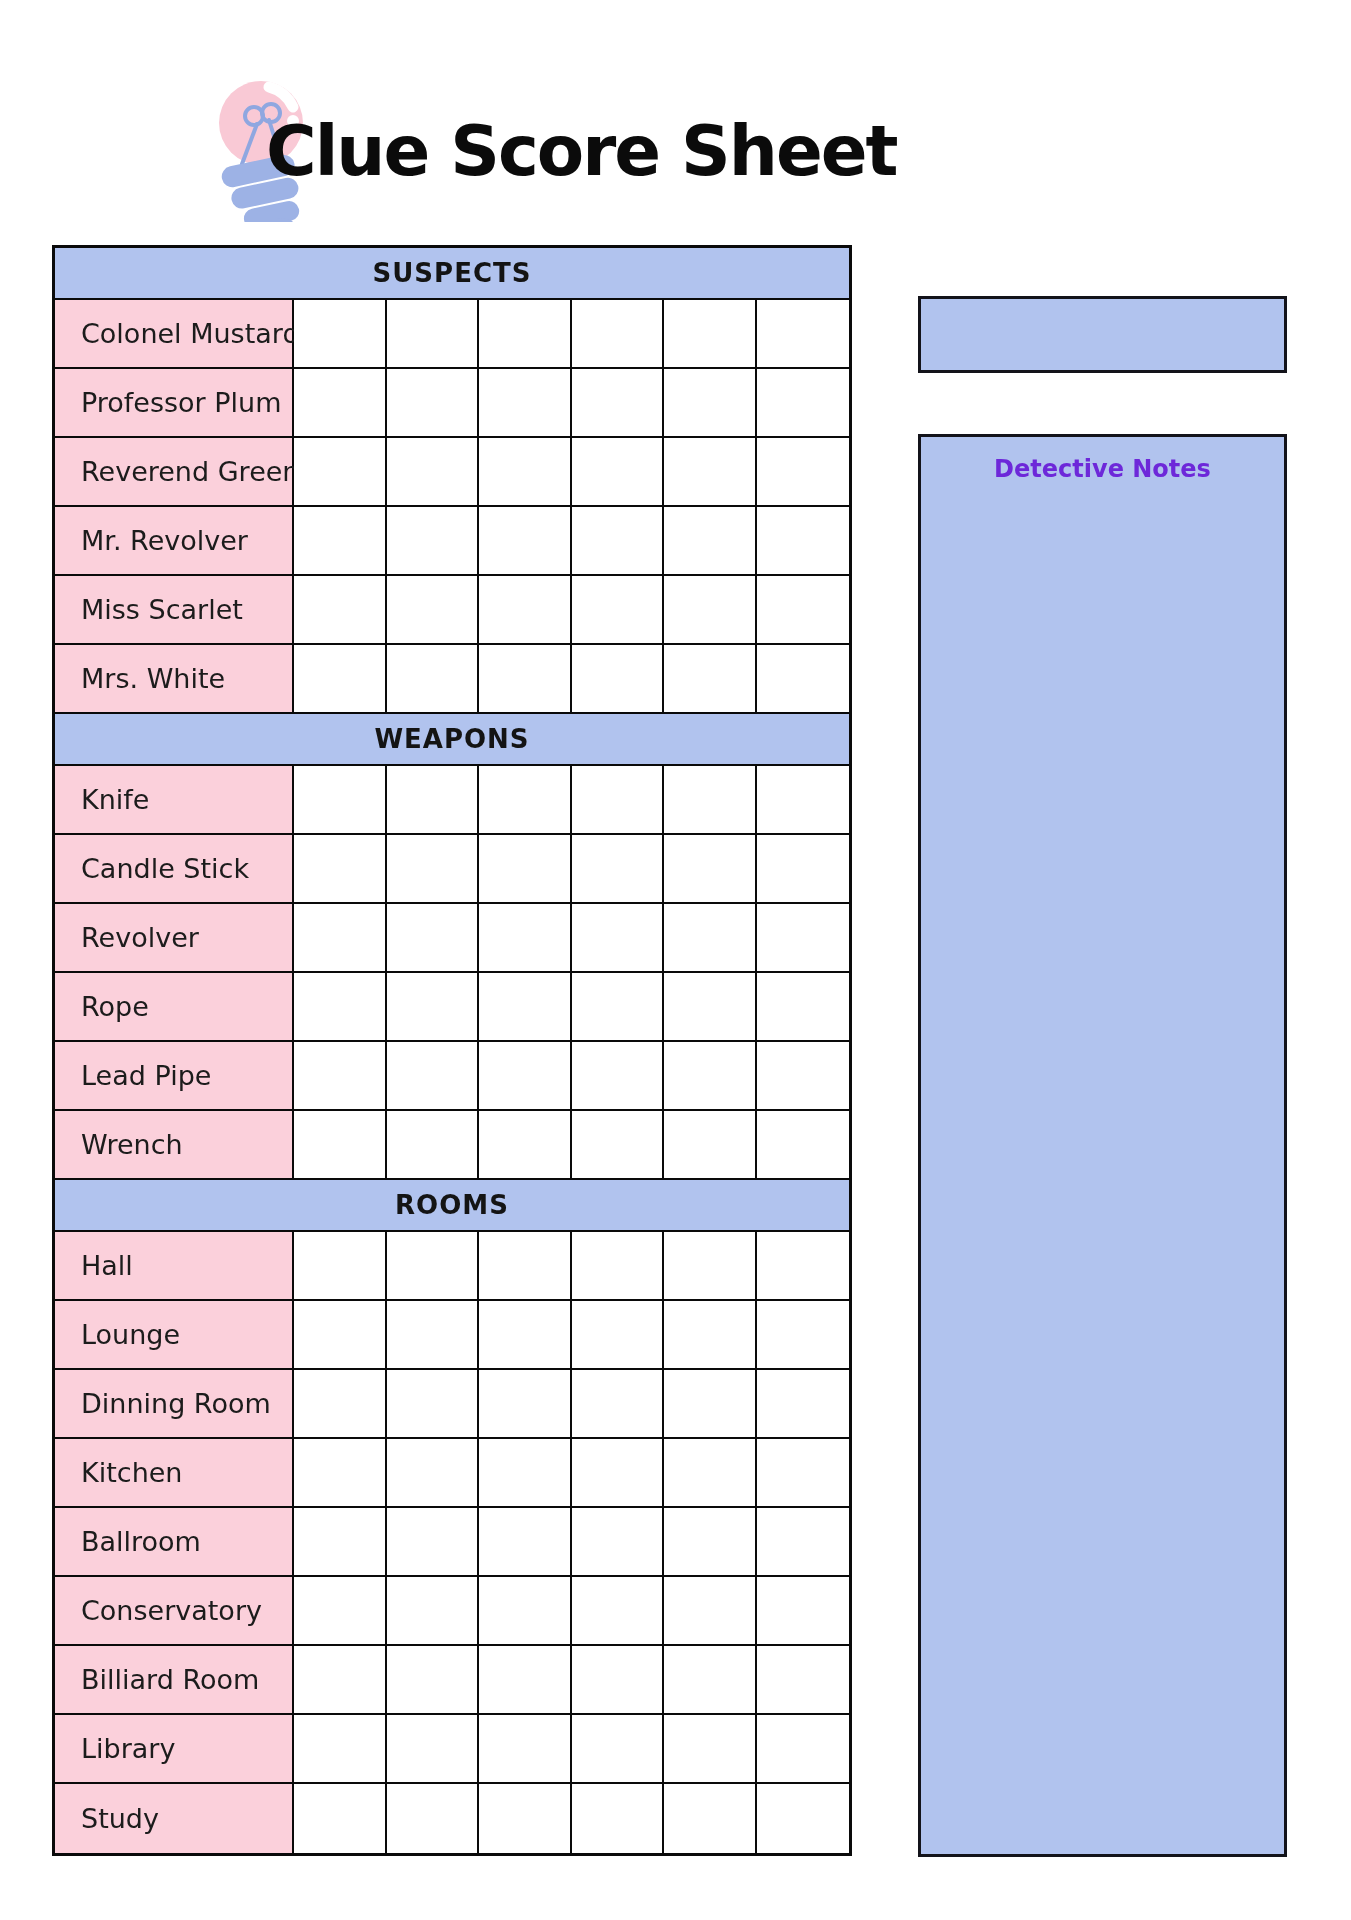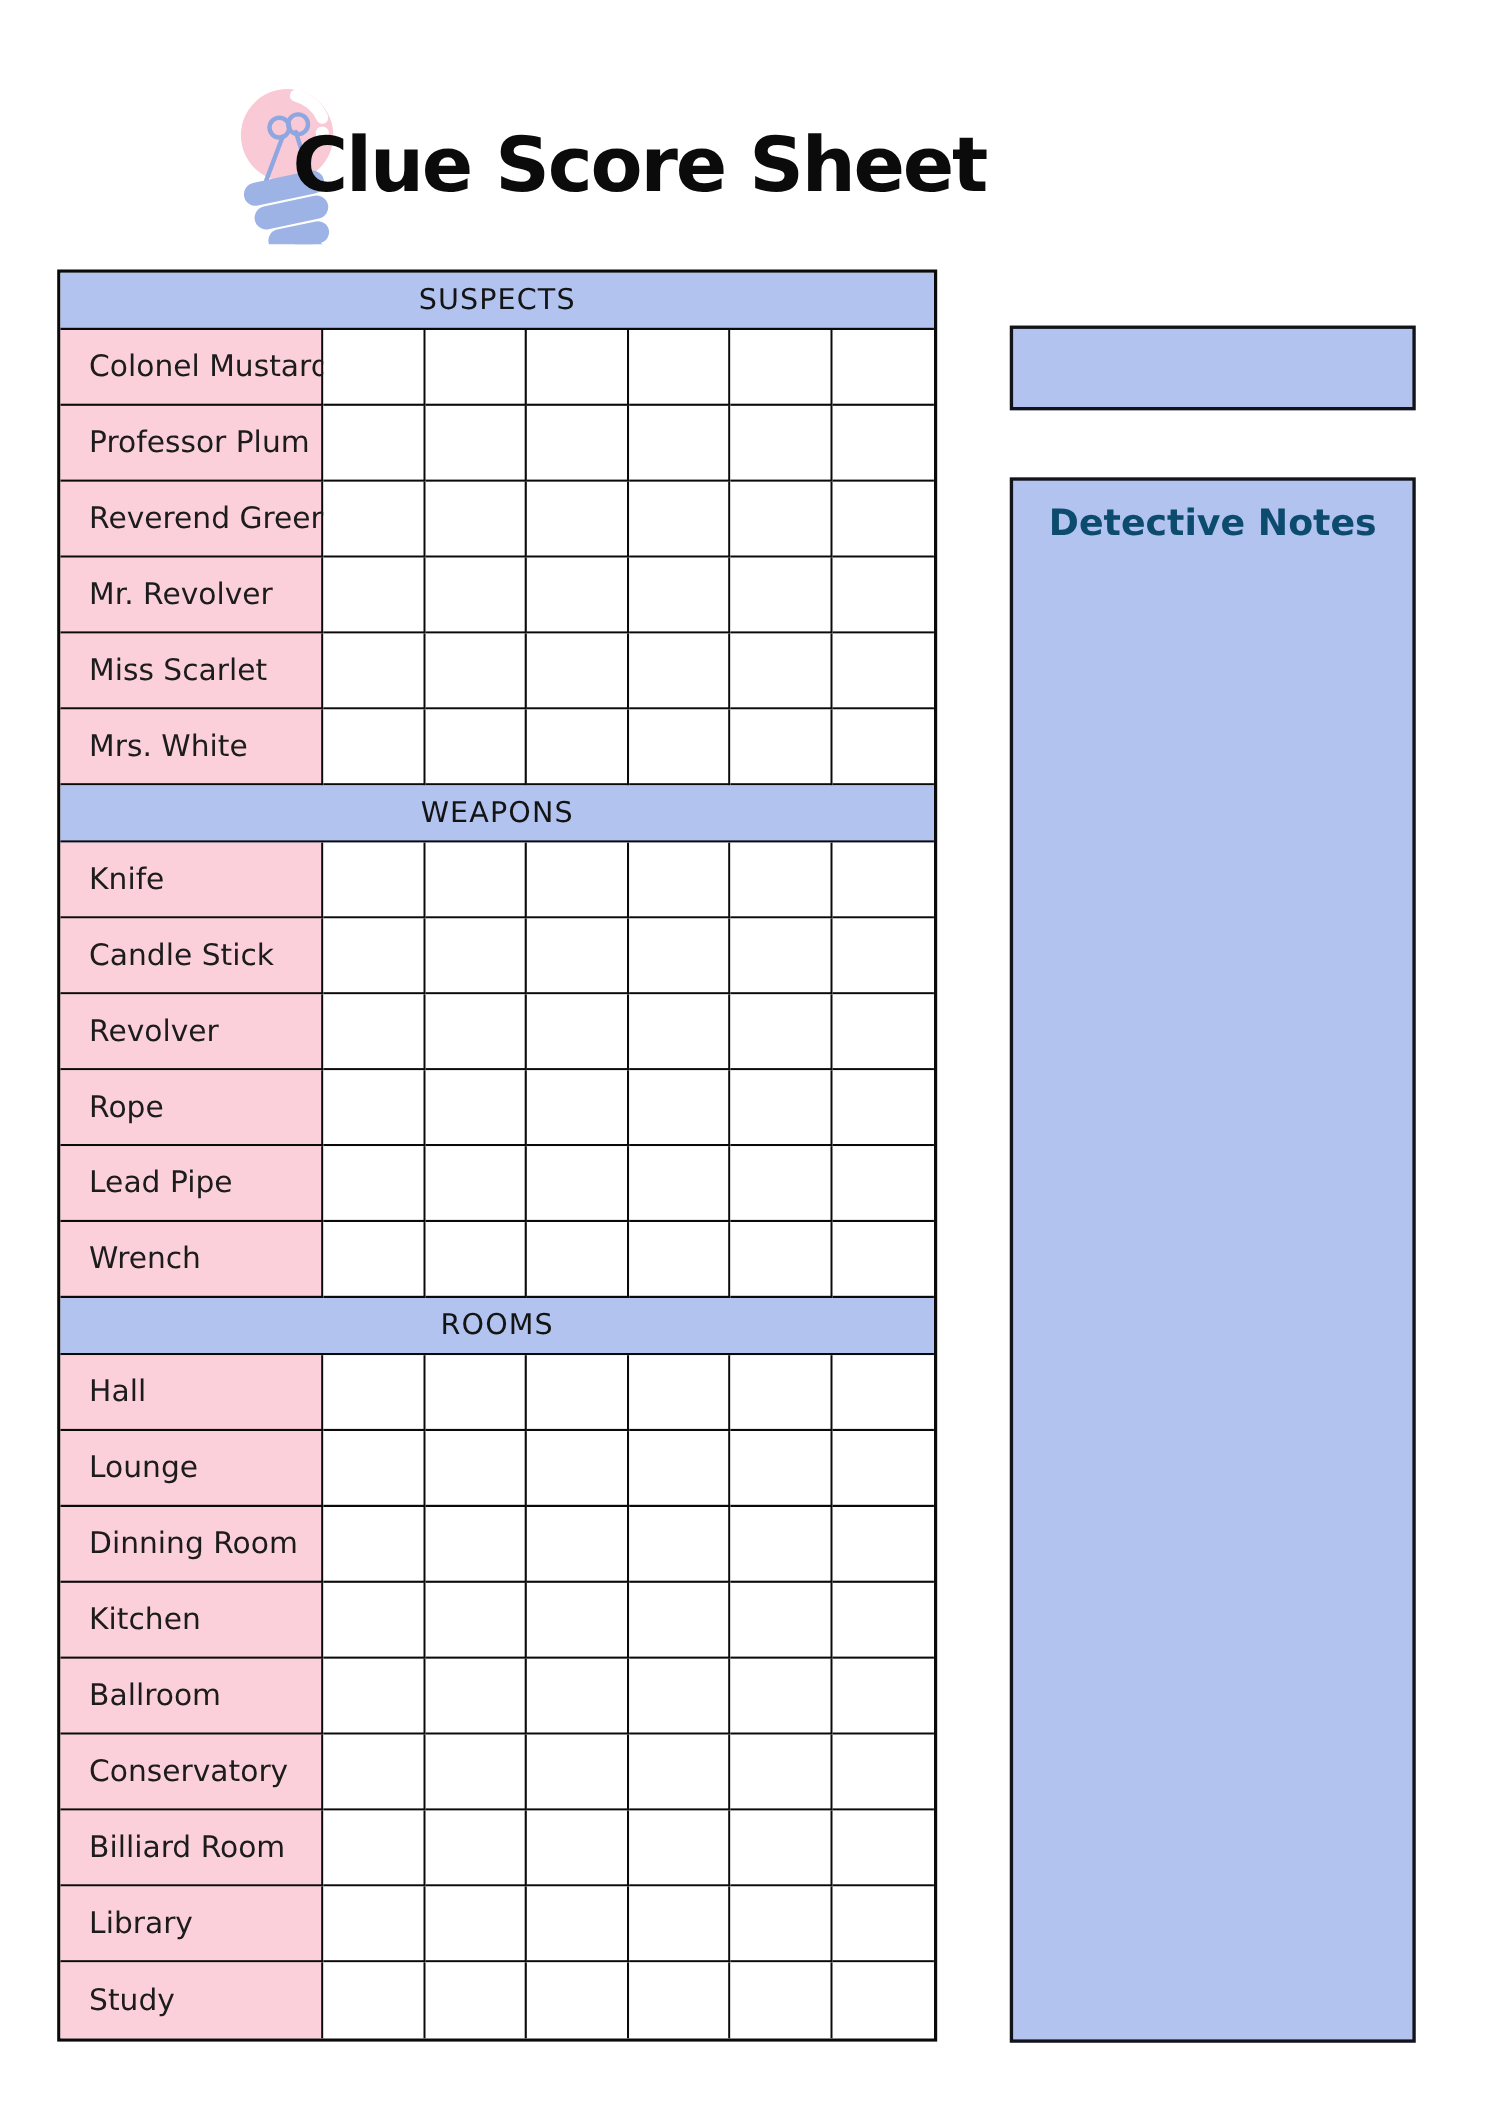--- a/index.html
+++ b/index.html
@@ -25,21 +25,21 @@
   .score-table{
     position:absolute;left:52px;top:245px;width:800px;
     box-sizing:border-box;border:3px solid #0a0a0a;
     display:grid;grid-template-columns:239px repeat(6,1fr);
     background:#ffffff;
   }
   .section-header{
     grid-column:1 / -1;height:52px;box-sizing:border-box;
     background:#b1c3ee;border-bottom:2px solid #0a0a0a;
     display:flex;align-items:center;justify-content:center;
-    font-weight:normal;font-size:26px;letter-spacing:1px;color:#141414;
+    font-weight:bold;font-size:26px;letter-spacing:1px;color:#141414;
   }
   .label-cell{
     height:69px;box-sizing:border-box;background:#fbd0db;
     border-right:2px solid #0a0a0a;border-bottom:2px solid #0a0a0a;
     display:flex;align-items:center;padding-left:26px;
     font-size:27px;color:#1c1c1c;white-space:nowrap;
   }
   .score-cell{
     height:69px;box-sizing:border-box;background:#ffffff;
     border-right:2px solid #0a0a0a;border-bottom:2px solid #0a0a0a;
@@ -55,21 +55,21 @@
   .players-box{
     position:absolute;left:918px;top:296px;width:369px;height:77px;
     box-sizing:border-box;background:#b1c3ee;border:3px solid #13131a;
   }
   .notes-panel{
     position:absolute;left:918px;top:434px;width:369px;height:1423px;
     box-sizing:border-box;background:#b1c3ee;border:3px solid #13131a;
   }
   .notes-title{
     margin-top:18px;text-align:center;
-    font-weight:bold;font-size:33px;color:#0c4a6e;
+    font-weight:bold;font-size:24px;color:#6d28d9;
   }
 </style>
 </head>
 <body>
 
 <div class="page-header">
   <svg class="bulb-icon" viewBox="0 0 96 148" aria-hidden="true">
     <circle cx="48" cy="49" r="42" fill="#f9c9d5"></circle>
     <path d="M 56 13 A 37 37 0 0 1 80 33" stroke="#ffffff" stroke-width="11" fill="none" stroke-linecap="round"></path>
     <circle cx="80" cy="47" r="6" fill="#ffffff"></circle>

